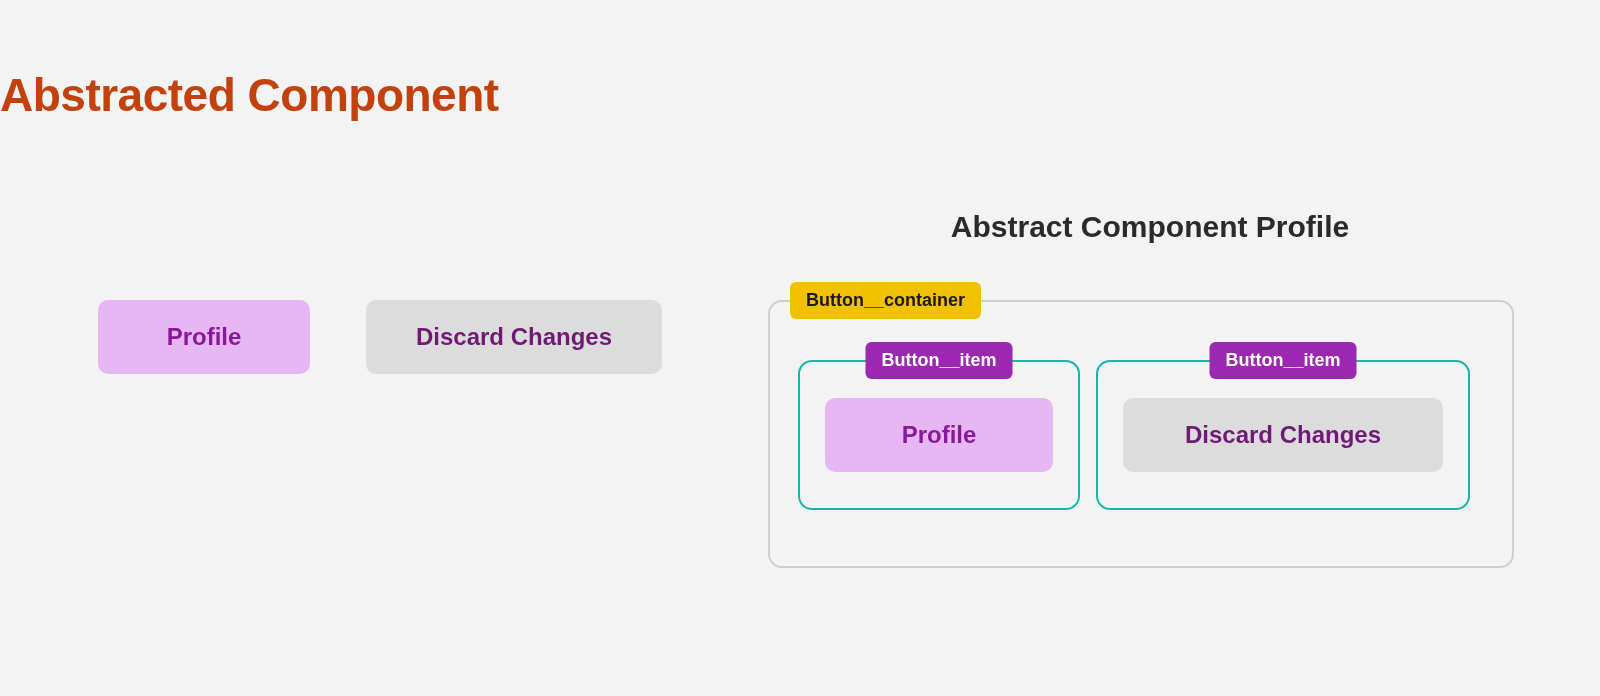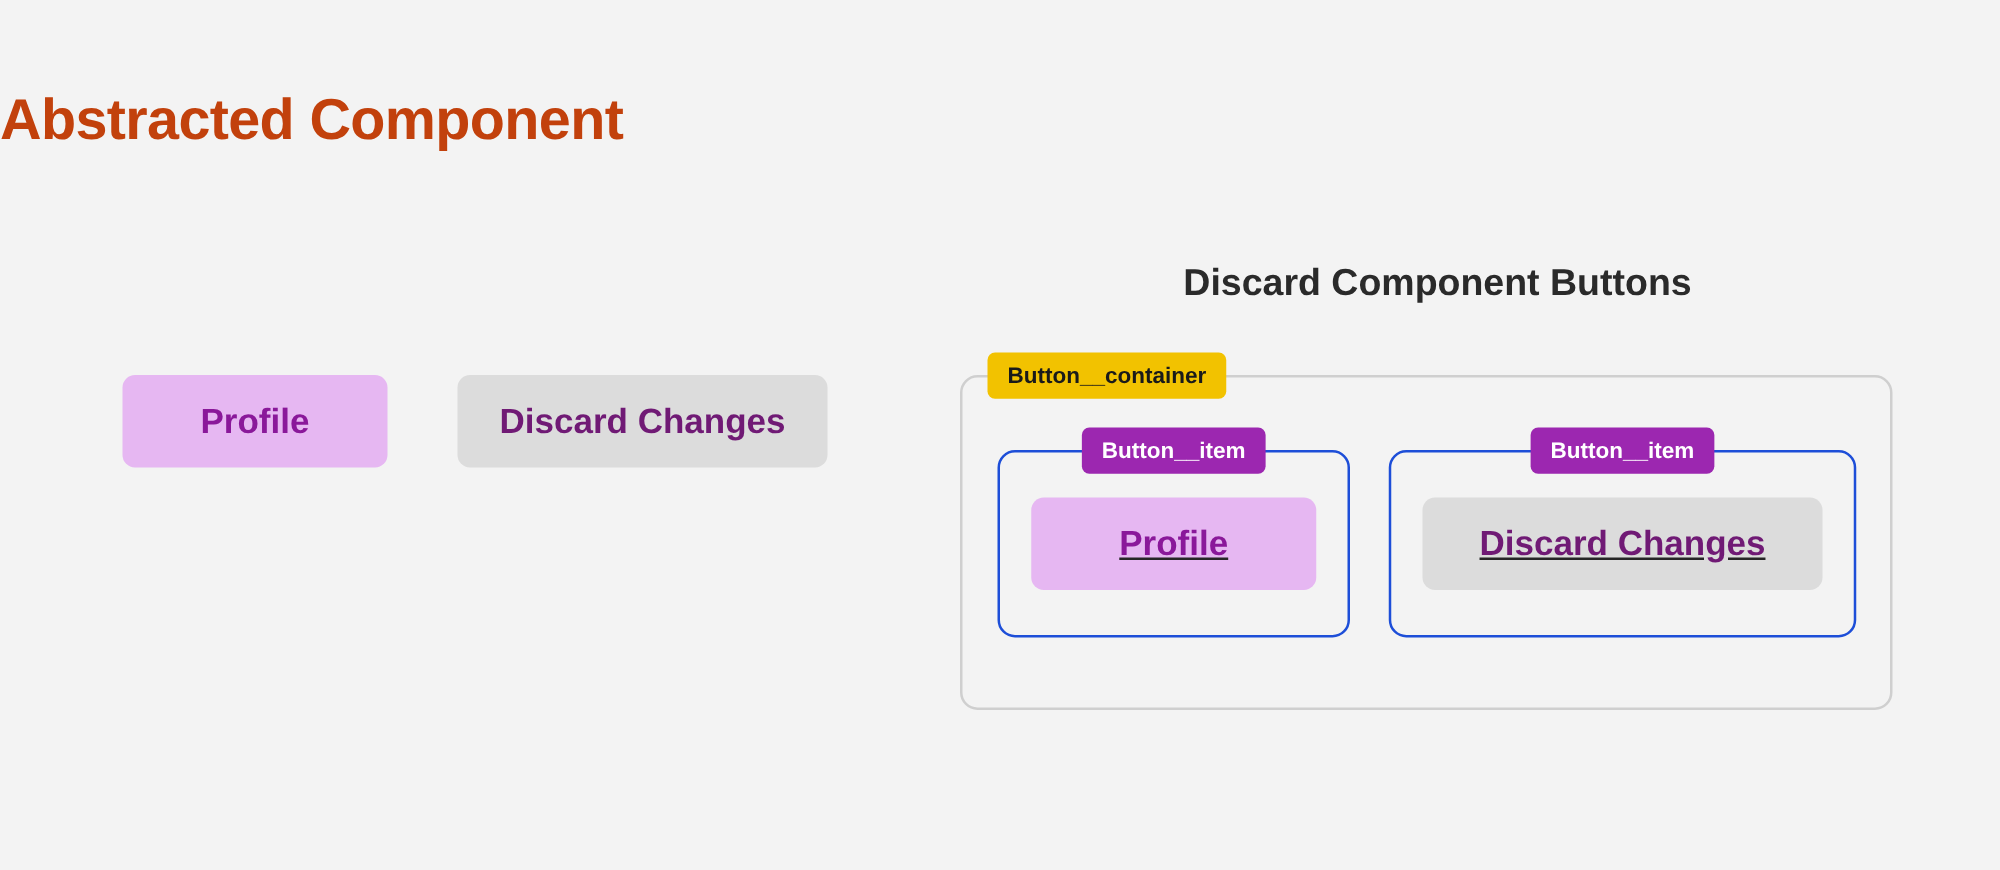--- a/index.html
+++ b/index.html
@@ -42,21 +42,21 @@
     gap: 56px;
     align-items: center;
     justify-content: flex-start;
   }
   .btn {
     display: flex;
     align-items: center;
     justify-content: center;
     height: 74px;
     border-radius: 10px;
-    font-size: 28px;
+    font-size: 24px;
     font-weight: 600;
     user-select: none;
   }
   .btn-primary {
     width: 212px;
     background: #e6b7f2;
     color: #8a189a;
   }
   .btn-secondary {
     width: 296px;
@@ -79,47 +79,46 @@
     margin-bottom: 56px;
   }
   .outer-box {
     position: relative;
     border: 2px solid #cfcfcf;
     border-radius: 14px;
     width: 746px;
     height: 268px;
     padding: 58px 20px 28px 28px;
     display: flex;
-    gap: 31px;
+    gap: 16px;
   }
   .tag {
     position: absolute;
     border-radius: 6px;
     font-size: 18px;
     font-weight: 600;
     padding: 8px 16px;
     white-space: nowrap;
   }
   .tag-yellow {
     background: #f2c200;
     color: #1a1a1a;
     top: -20px;
     left: 20px;
   }
   .item-box {
     position: relative;
     flex: 0 0 auto;
-    border: 2px solid #1d4ed8;
+    border: 2px solid #14b8a6;
     border-radius: 14px;
     height: 150px;
     display: flex;
     align-items: center;
     justify-content: center;
     padding: 0 24px;
-    text-decoration: underline;
   }
   .item-box.first { width: 282px; }
   .item-box.second { width: 374px; }
   .tag-purple {
     background: #9c27b0;
     color: #ffffff;
     top: -20px;
     left: 50%;
     transform: translateX(-50%);
   }
@@ -132,21 +131,21 @@
 <h1 class="page-title">Abstracted Component</h1>
 
 <section class="left-panel">
   <div class="button-row">
     <div class="btn btn-primary">Profile</div>
     <div class="btn btn-secondary">Discard Changes</div>
   </div>
 </section>
 
 <section class="right-panel">
-  <h2 class="right-heading">Discard Component Buttons</h2>
+  <h2 class="right-heading">Abstract Component Profile</h2>
 
   <div class="outer-box">
     <span class="tag tag-yellow">Button__container</span>
 
     <div class="item-box first">
       <span class="tag tag-purple">Button__item</span>
       <div class="btn btn-primary">Profile</div>
     </div>
 
     <div class="item-box second">

